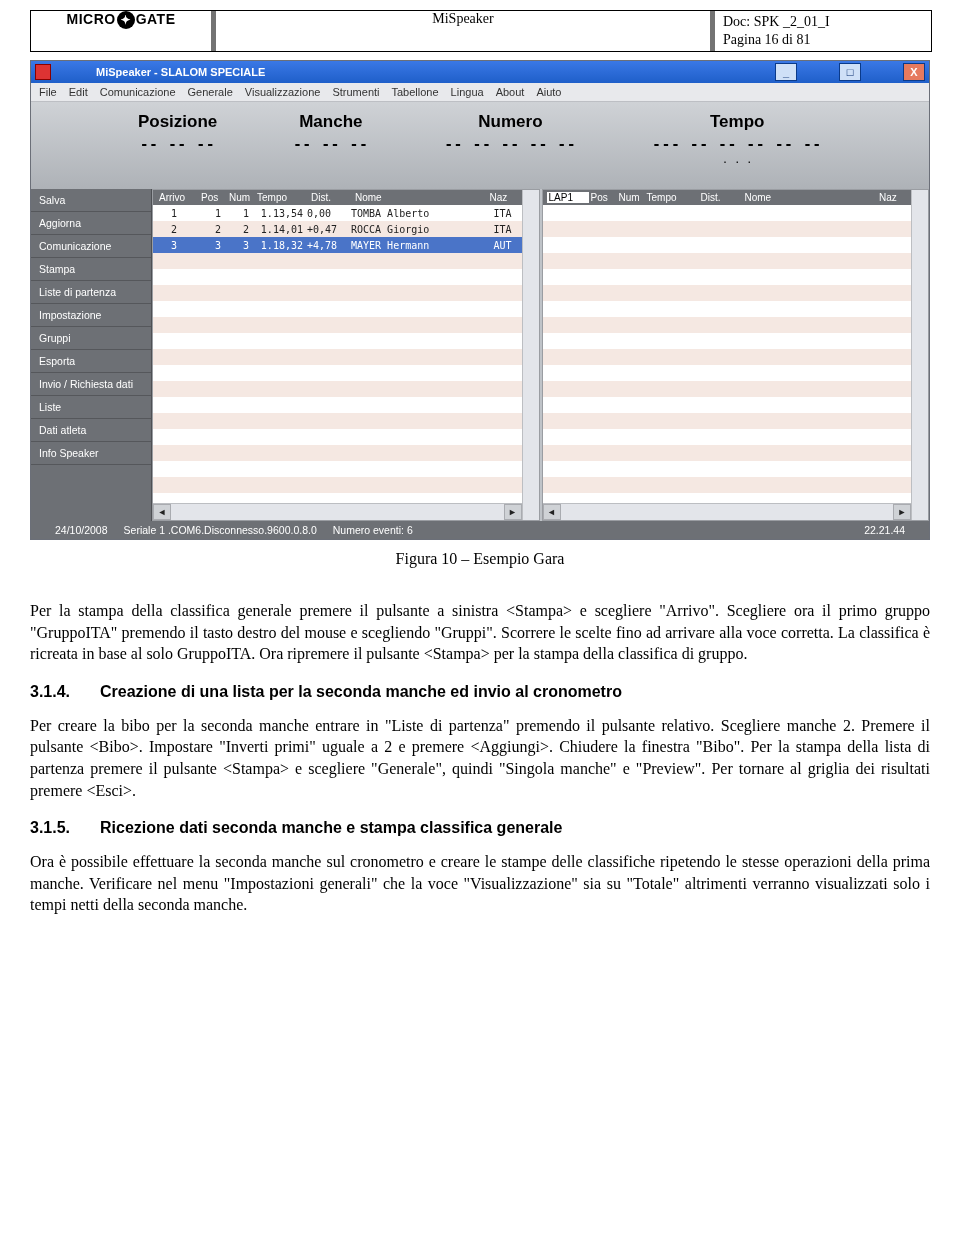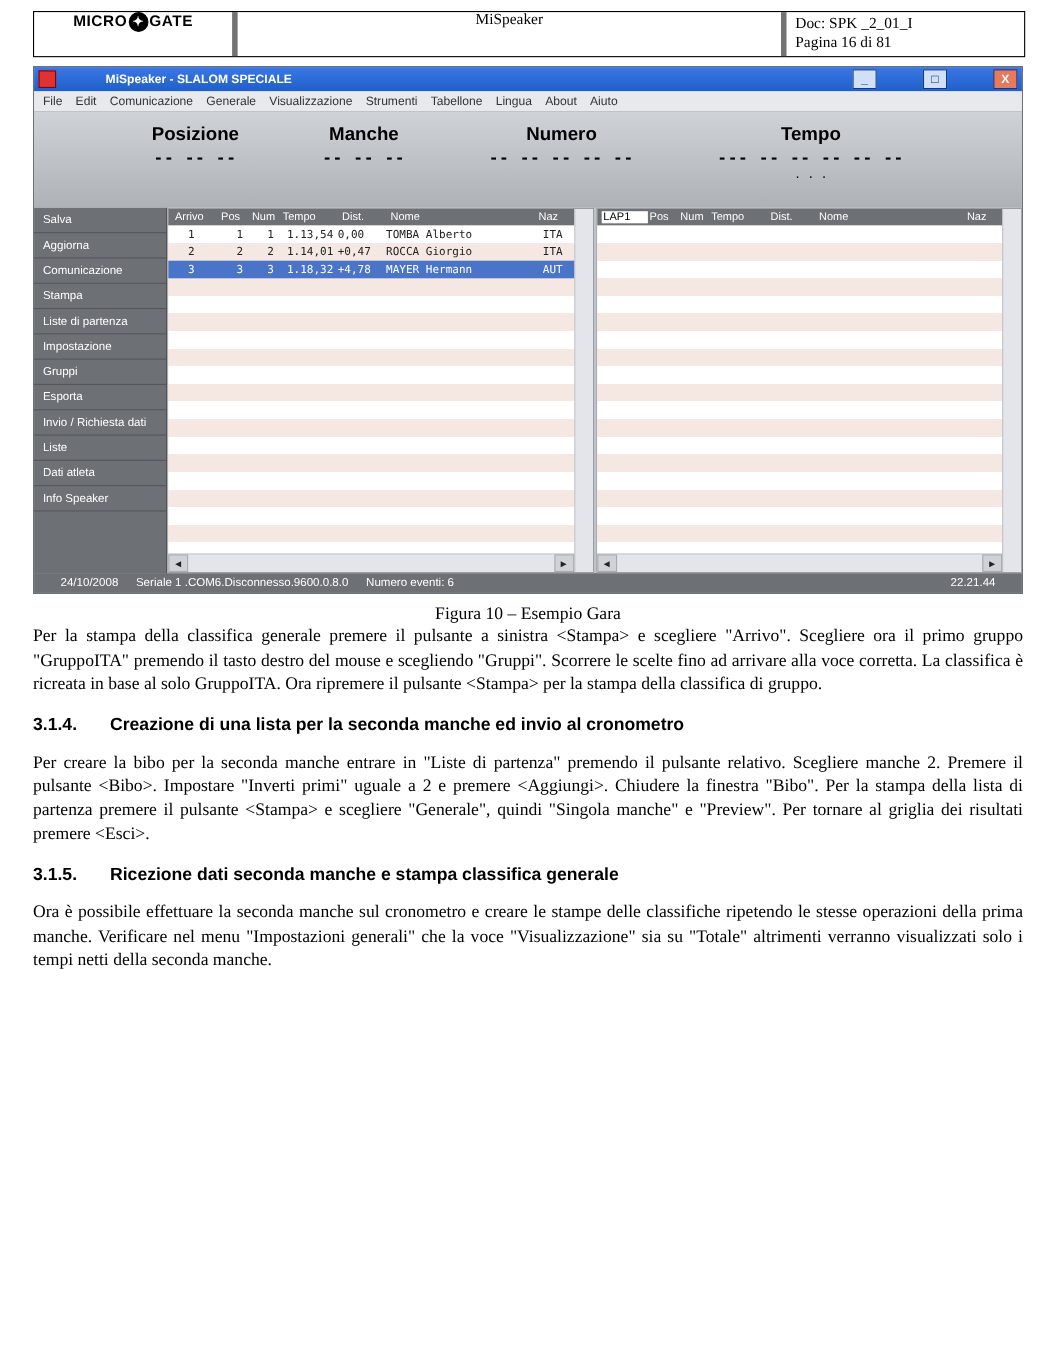--- a/index.html
+++ b/index.html
@@ -42,21 +42,21 @@
   .rw .ar{width:38px;text-align:center;} .rw .pos{width:24px;text-align:right;} .rw .num{width:24px;text-align:right;} .rw .tmp{width:50px;text-align:right;} .rw .dst{width:40px;text-align:left;} .rw .nm{flex:1;} .rw .nz{width:26px;}
   .rw.sel{background:#4a74c8;color:#fff;}
   .vscroll{width:16px;background:#e3e5ea;border-left:1px solid #bcbec2;}
   .hscroll{height:16px;background:#e3e5ea;border-top:1px solid #bcbec2;display:flex;align-items:center;}
   .hscroll .arr{width:16px;height:14px;background:#cfd2d6;border:1px solid #a9abb0;display:flex;align-items:center;justify-content:center;font-size:9px;}
   .hscroll .track{flex:1;}
   .pane-wrapper{display:flex;flex:1;}
   .statusbar{background:#6d7075;color:#fff;font-size:10.5px;display:flex;padding:3px 24px;gap:16px;}
   .statusbar .sp{flex:1;}
   
-  .caption{ text-align:center; font-size:16px; margin:10px 0 0;}
+  .caption{ text-align:center; font-size:16px; margin:10px 0 32px;}
   p{ text-align:justify; margin:0 0 14px; line-height:1.35;}
   h3{ font-family:Arial,sans-serif; font-weight:bold; font-size:16px; margin:18px 0 14px;}
   h3 .num{display:inline-block;width:70px;}
 </style>
 </head>
 <body>
 
 <div class="page">
 
   <div class="doc-header">

